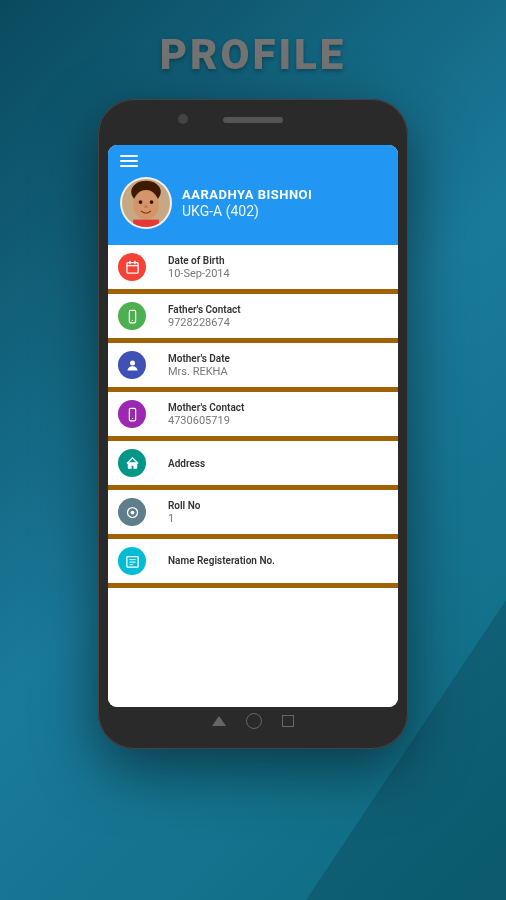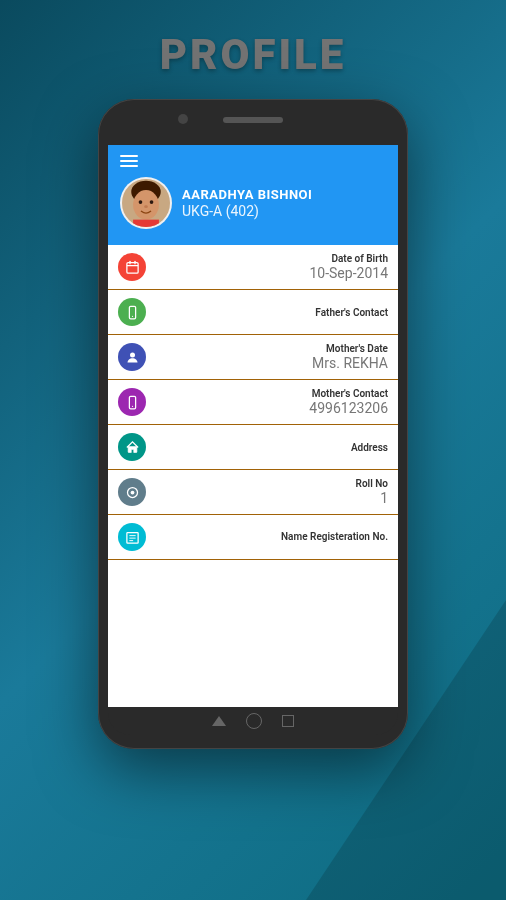--- a/index.html
+++ b/index.html
@@ -83,21 +83,21 @@
       border-radius: 50%;
       position: absolute;
       top: 15px;
       left: 80px;
     }
 
     
     .phone-screen {
       flex: 1;
       background: #f5f5f5;
-      border-radius: 0;
+      border-radius: 9px;
       overflow: hidden;
       display: flex;
       flex-direction: column;
     }
 
     
     .app-header {
       background: #2196f3;
       padding: 10px 12px 8px;
       flex-shrink: 0;
@@ -198,23 +198,22 @@
     .detail-list {
       flex: 1;
       overflow-y: auto;
       background: white;
     }
 
     .detail-item {
       display: flex;
       align-items: center;
       padding: 8px 10px;
-      border-bottom: 1px solid #a16207;
-      gap: 10px;
-      text-align: right;
+      border-bottom: 5px solid #a16207;
+      gap: 22px;
     }
 
     .detail-icon {
       width: 28px;
       height: 28px;
       border-radius: 50%;
       display: flex;
       align-items: center;
       justify-content: center;
       flex-shrink: 0;
@@ -226,21 +225,21 @@
     }
 
     .detail-label {
       font-size: 10px;
       font-weight: 600;
       color: #333;
       display: block;
     }
 
     .detail-value {
-      font-size: 14px;
+      font-size: 11px;
       color: #777;
       display: block;
       margin-top: 1px;
     }
 
     
     .phone-bottom {
       height: 28px;
       background: #2a2a2a;
       display: flex;
@@ -337,20 +336,21 @@
   </div>
         <div class="detail-item">
     <div class="detail-icon" style="background:#4caf50">
       <svg viewBox="0 0 24 24" width="15" height="15" fill="white">
               <rect x="7" y="2" width="10" height="20" rx="2" fill="none" stroke="white" stroke-width="2"></rect>
               <circle cx="12" cy="18" r="1" fill="white"></circle>
             </svg>
     </div>
     <div class="detail-text">
       <span class="detail-label">Father's Contact</span>
+      <span class="detail-value">9728228674</span>
     </div>
   </div>
         <div class="detail-item">
     <div class="detail-icon" style="background:#3f51b5">
       <svg viewBox="0 0 24 24" width="15" height="15" fill="white">
               <circle cx="12" cy="8" r="4" fill="white"></circle>
               <path d="M4 20c0-4 3.6-7 8-7s8 3 8 7" fill="white"></path>
             </svg>
     </div>
     <div class="detail-text">
@@ -360,21 +360,21 @@
   </div>
         <div class="detail-item">
     <div class="detail-icon" style="background:#9c27b0">
       <svg viewBox="0 0 24 24" width="15" height="15" fill="white">
               <rect x="7" y="2" width="10" height="20" rx="2" fill="none" stroke="white" stroke-width="2"></rect>
               <circle cx="12" cy="18" r="1" fill="white"></circle>
             </svg>
     </div>
     <div class="detail-text">
       <span class="detail-label">Mother's Contact</span>
-      <span class="detail-value">4996123206</span>
+      <span class="detail-value">4730605719</span>
     </div>
   </div>
         <div class="detail-item">
     <div class="detail-icon" style="background:#009688">
       <svg viewBox="0 0 24 24" width="15" height="15" fill="white">
               <path d="M3 12L12 3l9 9" fill="none" stroke="white" stroke-width="2"></path>
               <path d="M5 10v9a1 1 0 001 1h4v-5h4v5h4a1 1 0 001-1v-9" fill="white" stroke="white" stroke-width="1"></path>
             </svg>
     </div>
     <div class="detail-text">

